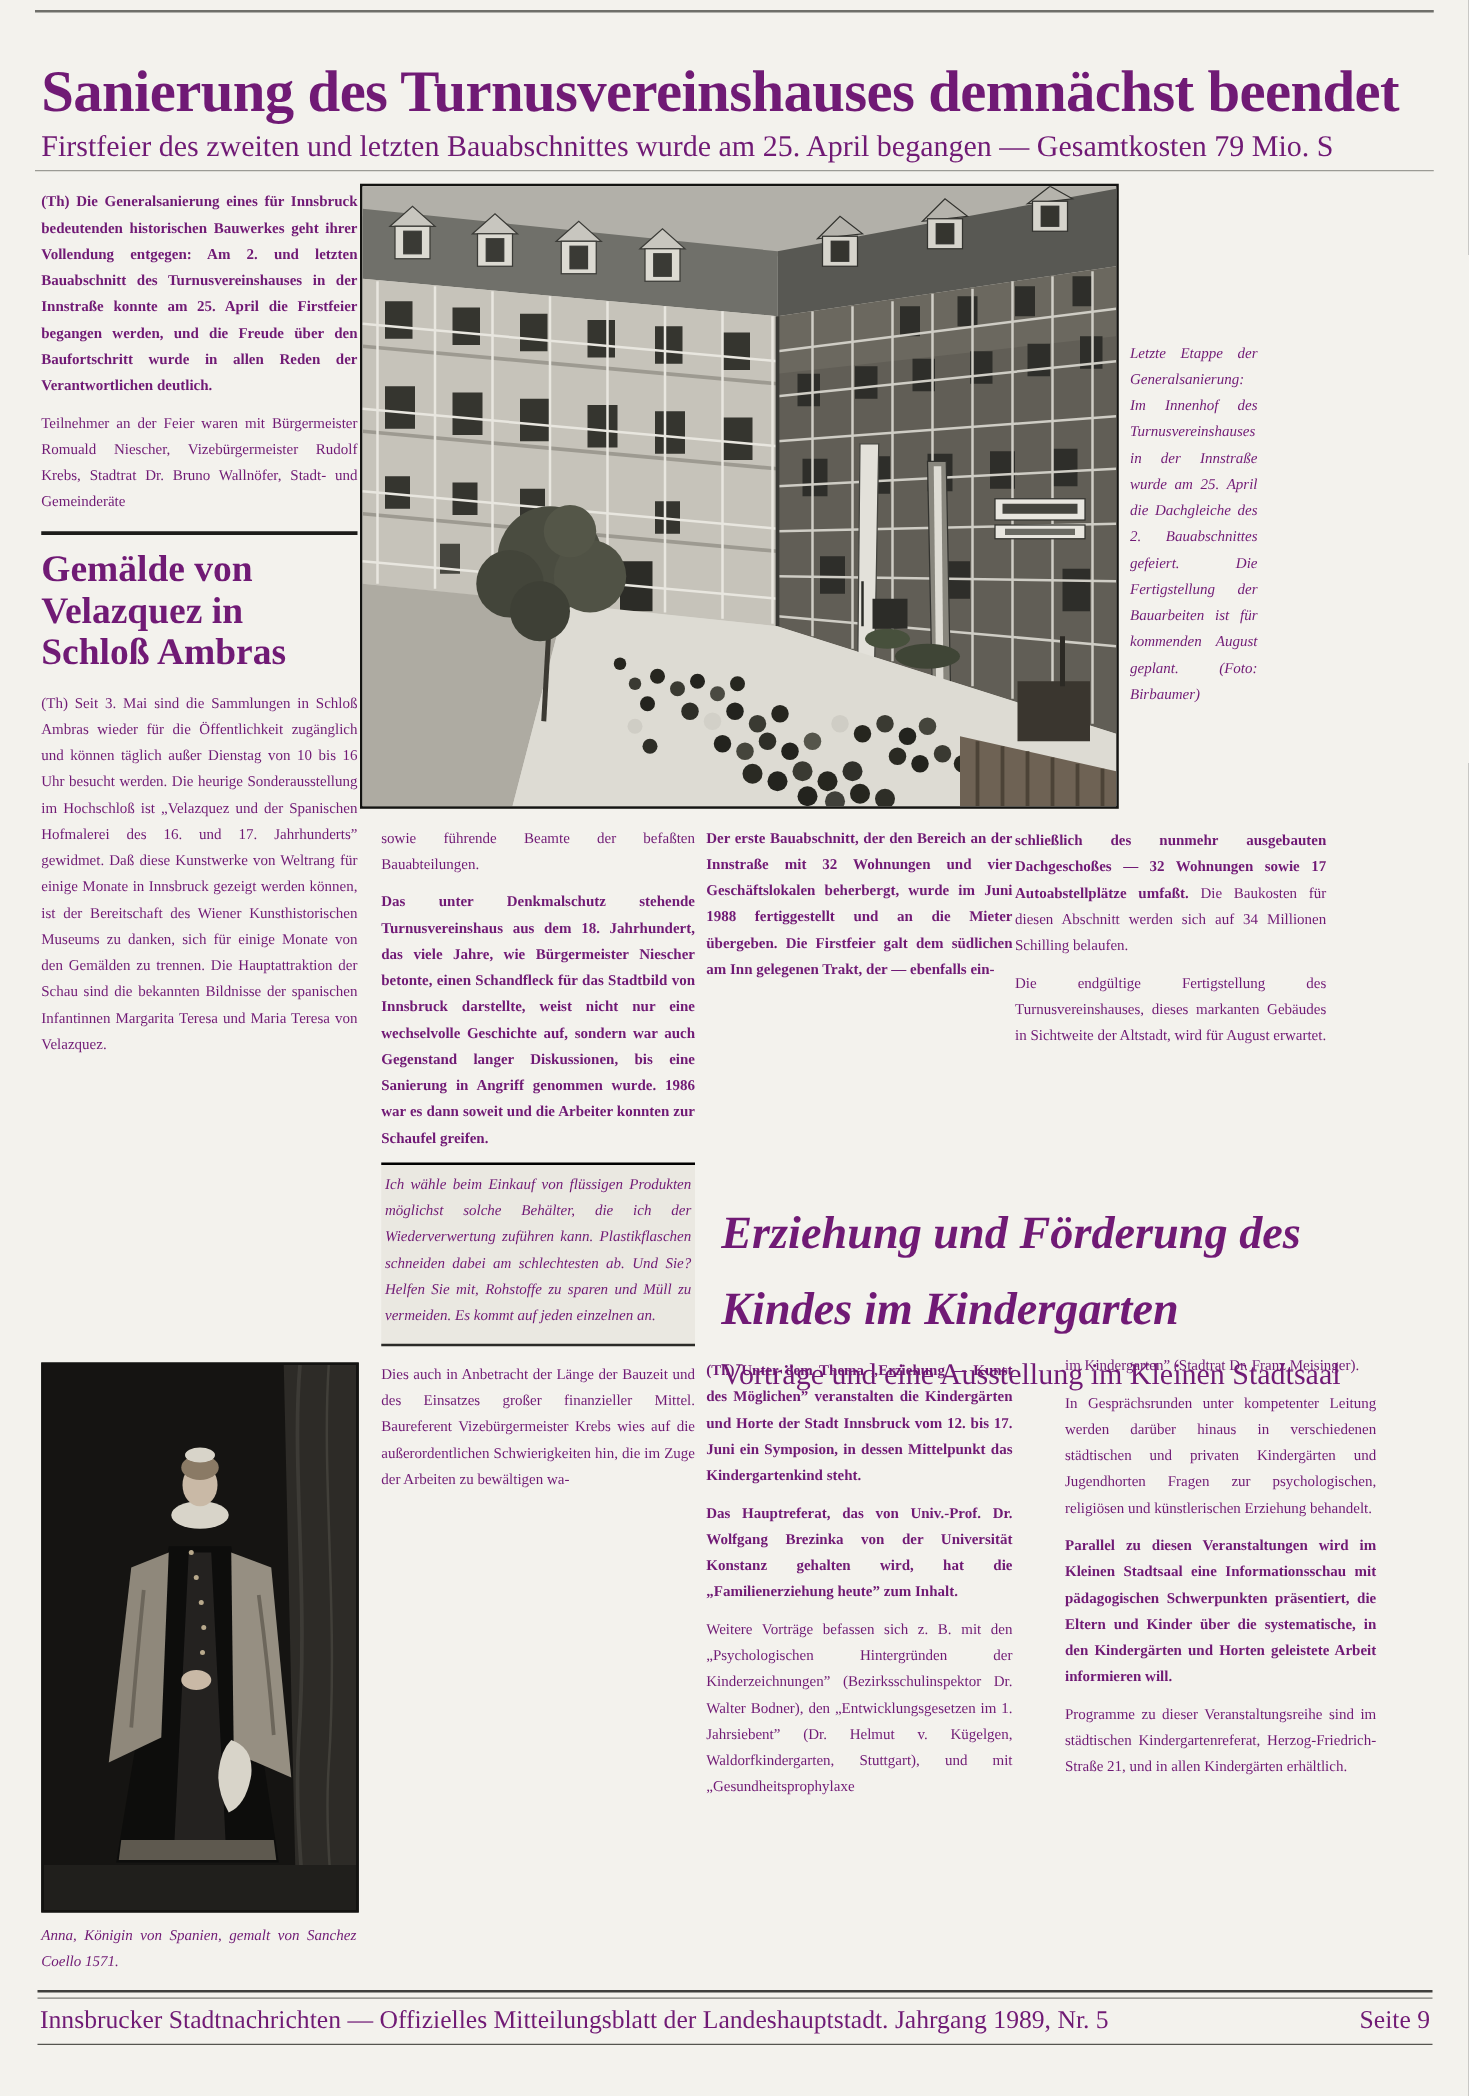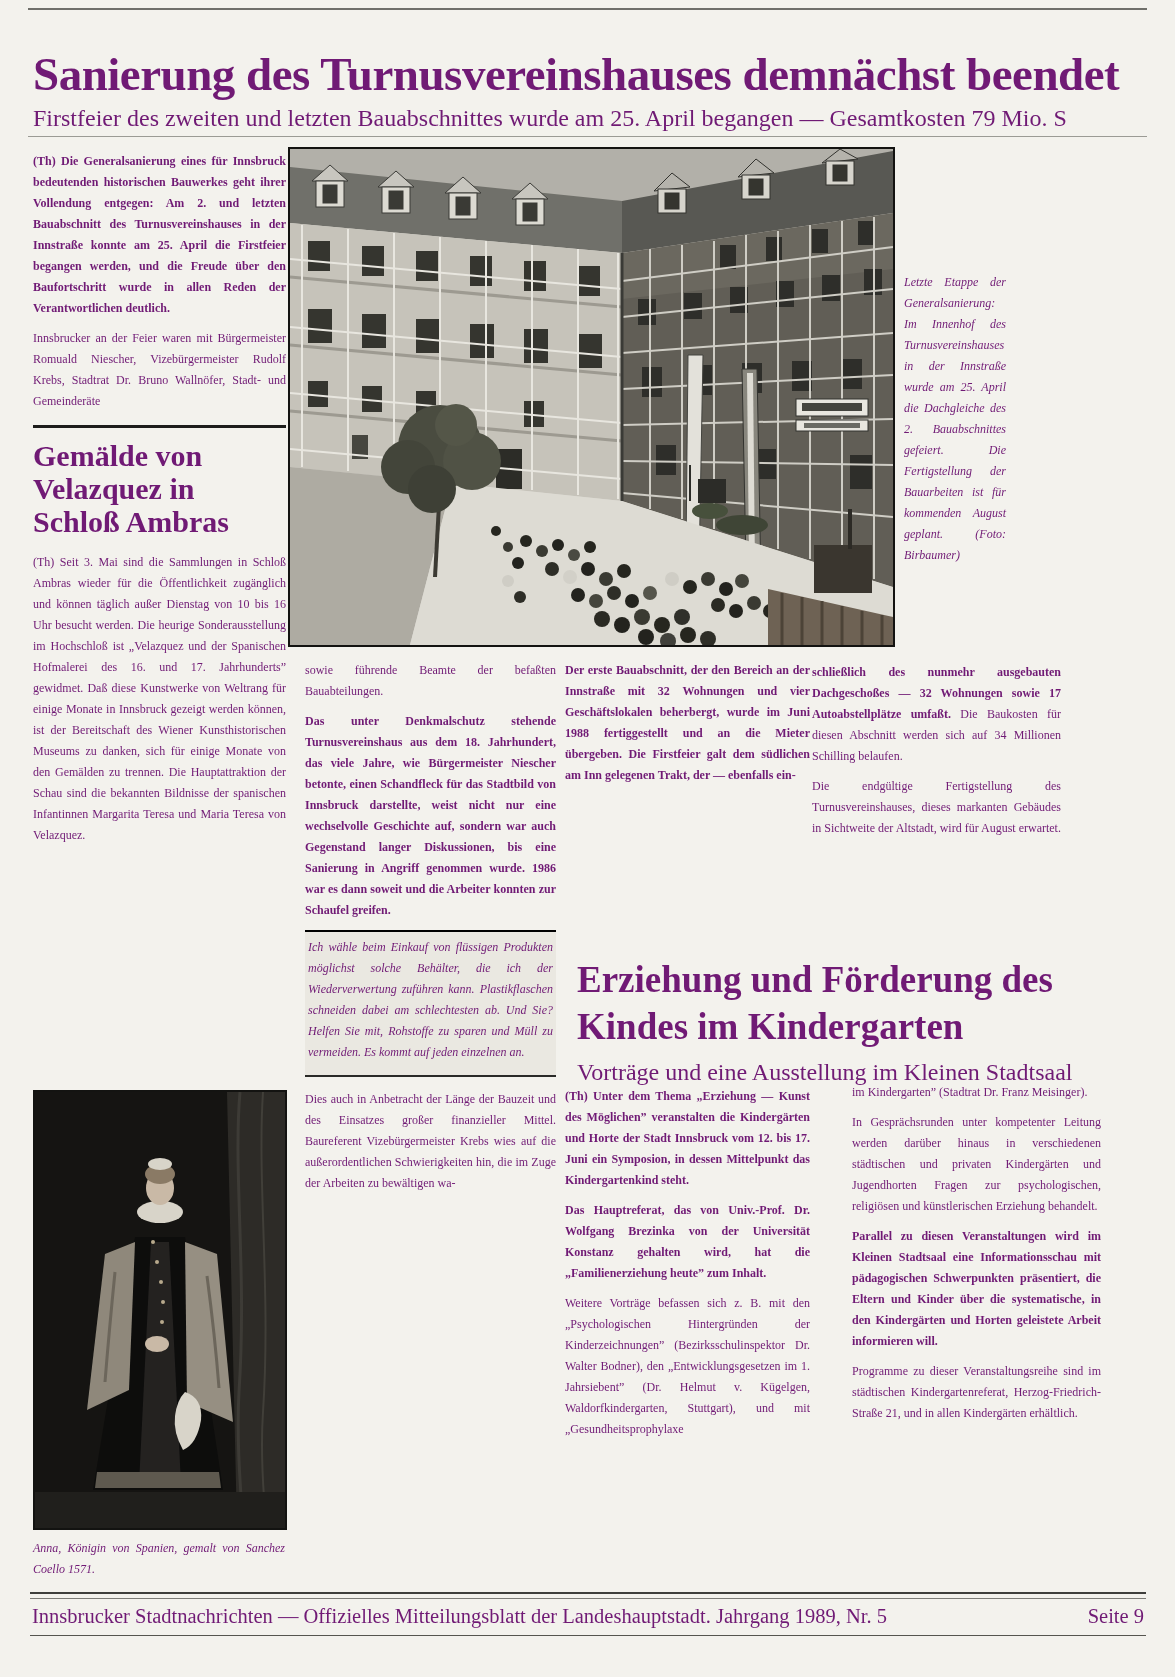--- a/index.html
+++ b/index.html
@@ -11,21 +11,21 @@
   .subhead{font-size:24px;line-height:1.1;white-space:nowrap;}
   .j{text-align:justify;}
   .b{font-weight:bold;}
   p{margin:0 0 9px 0;font-size:12px;line-height:21px;}
   .colrule{border:0;border-top:3px solid #1d1d1b;margin:13px 0 11px 0;}
   .secthead{font-size:30px;line-height:33px;font-weight:bold;margin:0 0 14px 0;}
   .ecobox{border-top:2px solid #000000;border-bottom:2px solid #2a2a27;background:#eae8e1;
           padding:5px 3px 3px 3px;margin:4px 0 12px 0;}
   .ecobox p{font-style:italic;}
   .caption-side p{font-style:italic;}
-  .erz-head{font-size:37px;line-height:47px;font-weight:bold;margin:0;}
+  .erz-head{font-size:37px;line-height:61px;font-weight:bold;margin:0;font-style:italic;}
   .erz-sub{font-size:24px;margin:9px 0 0 0;line-height:1.1;white-space:nowrap;}
   .photo-frame{border:2px solid #131311;background:#d7d5ce;line-height:0;}
   .portrait-frame{border:2px solid #131311;background:#141412;line-height:0;}
   .pcaption p{font-style:italic;}
   .footer{font-size:20.5px;}
   .f1{height:2px;background:#3f3f3c;}
   .f2{height:1px;background:#7c7c77;margin-top:4px;}
   .f3{height:1px;background:#55554f;}
   .ftext{display:flex;justify-content:space-between;padding:6px 2px 7px 2px;gap:48px;}
 </style>
@@ -35,21 +35,21 @@
 <div class="page">
 
   <div class="abs rule" style="left:28px;top:8px;width:1119px;height:2px;"></div>
 
   <div class="abs headline" style="left:33px;top:50px;width:1120px;">Sanierung des Turnusvereinshauses demnächst beendet</div>
   <div class="abs subhead" style="left:33px;top:105px;width:1130px;">Firstfeier des zweiten und letzten Bauabschnittes wurde am 25. April begangen — Gesamtkosten 79 Mio. S</div>
   <div class="abs" style="left:28px;top:136px;width:1119px;height:1px;background:#9b9b95;"></div>
 
   <div class="abs" style="left:33px;top:151px;width:253px;">
     <p class="j b">(Th) Die Generalsanierung eines für Innsbruck bedeutenden historischen Bauwerkes geht ihrer Vollendung entgegen: Am 2. und letzten Bauabschnitt des Turnusvereinshauses in der Innstraße konnte am 25. April die Firstfeier begangen werden, und die Freude über den Baufortschritt wurde in allen Reden der Verantwortlichen deutlich.</p>
-    <p class="j">Innsbrucker an der Feier waren mit Bürgermeister Romuald Niescher, Vizebürgermeister Rudolf Krebs, Stadtrat Dr. Bruno Wallnöfer, Stadt- und Gemeinderäte</p>
+    <p class="j">Teilnehmer an der Feier waren mit Bürgermeister Romuald Niescher, Vizebürgermeister Rudolf Krebs, Stadtrat Dr. Bruno Wallnöfer, Stadt- und Gemeinderäte</p>
     <hr class="colrule">
     <h3 class="secthead">Gemälde von Velazquez in Schloß Ambras</h3>
     <p class="j">(Th) Seit 3. Mai sind die Sammlungen in Schloß Ambras wieder für die Öffentlichkeit zugänglich und können täglich außer Dienstag von 10 bis 16 Uhr besucht werden. Die heurige Sonderausstellung im Hochschloß ist „Velazquez und der Spanischen Hofmalerei des 16. und 17. Jahrhunderts” gewidmet. Daß diese Kunstwerke von Weltrang für einige Monate in Innsbruck gezeigt werden können, ist der Bereitschaft des Wiener Kunsthistorischen Museums zu danken, sich für einige Monate von den Gemälden zu trennen. Die Hauptattraktion der Schau sind die bekannten Bildnisse der spanischen Infantinnen Margarita Teresa und Maria Teresa von Velazquez.</p>
   </div>
 
   <div class="abs photo-frame" style="left:288px;top:147px;width:603px;height:496px;">
     <svg viewBox="0 0 603 496" width="603" height="496">
       <rect width="603" height="496" fill="#d7d5ce"></rect>
       <polygon points="0,0 603,0 603,10 332,56 0,24" fill="#b2b0a9"></polygon>
 

